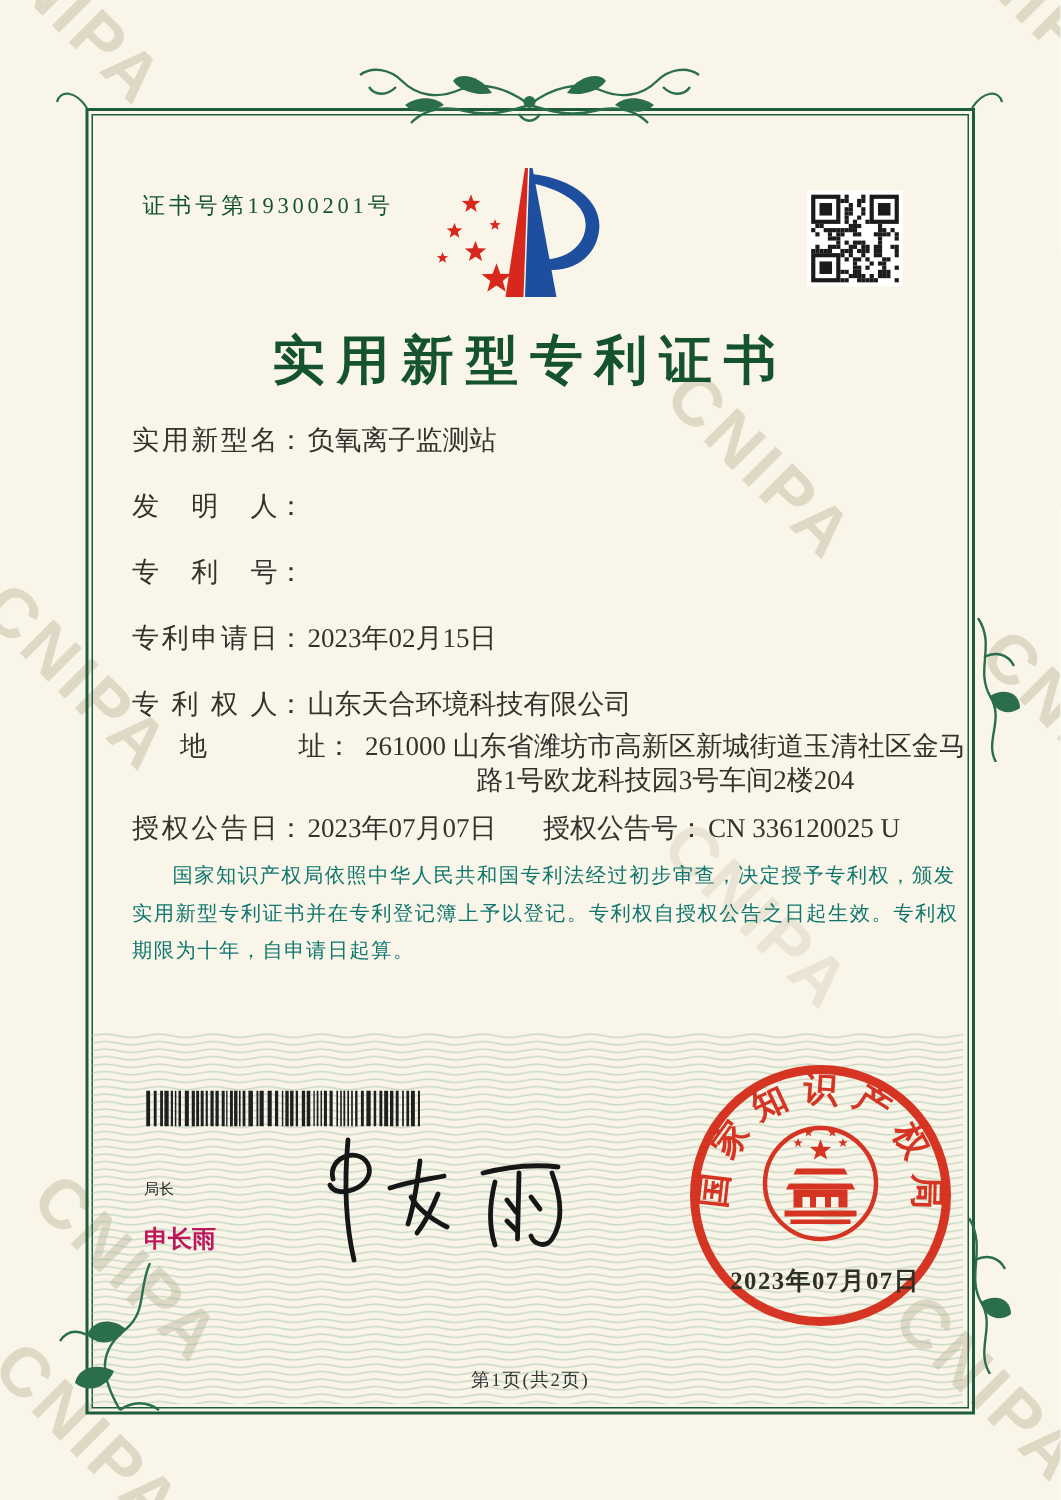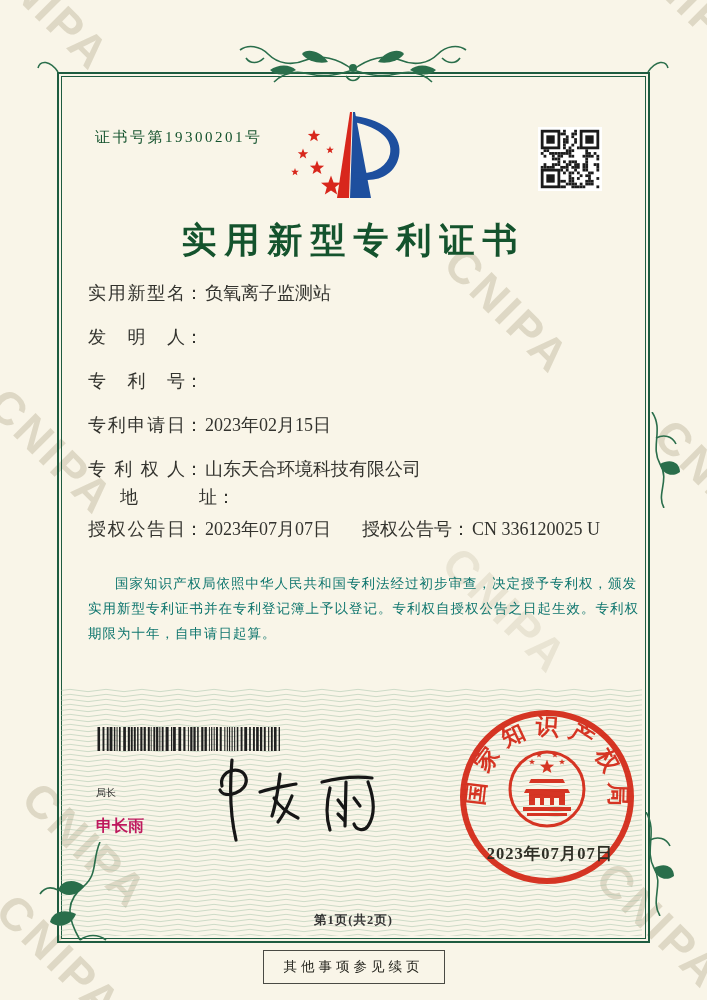--- a/index.html
+++ b/index.html
@@ -35,21 +35,21 @@
   .barcode{position:absolute;left:95px;top:727px;}
   .sig-title{position:absolute;left:96px;top:786px;font-family:"Liberation Sans","DejaVu Sans",sans-serif;
              font-size:10px;font-weight:500;color:#222;}
   .sig-name{position:absolute;left:96px;top:816px;font-family:"Liberation Sans","DejaVu Sans",sans-serif;
             font-size:16px;font-weight:600;color:#be185d;}
   .sig{position:absolute;left:196px;top:752px;}
   .seal{position:absolute;left:453px;top:703px;}
   .seal-date{position:absolute;left:462px;top:843px;width:176px;text-align:center;
              font-size:16.5px;font-weight:bold;color:#2f2f26;letter-spacing:1px;}
   .pagenum{position:absolute;left:0;top:912px;width:100%;text-align:center;
-           font-size:12.5px;color:#333;letter-spacing:1px;font-weight:bold;}
+           font-size:12.5px;color:#333;letter-spacing:1px;}
   .contbox{position:absolute;left:50%;top:950px;transform:translateX(-50%);
            border:1.5px solid #4a4a44;padding:7px 20px;font-size:13.5px;
            letter-spacing:4px;color:#26261f;background:transparent;}
 </style>
 </head>
 <body>
 
 <div class="page">
 
   <div class="wm" style="left:-30px;top:-20px">CNIPA</div>
@@ -303,20 +303,21 @@
           <span class="val">2023年02月15日</span>
       </div>
       <div class="row mb2">
         <span class="lbl">专利权人</span>
           <span class="col">：</span>
           <span class="val">山东天合环境科技有限公司</span>
       </div>
       <div class="row mb3">
         <span class="lbl">地址</span>
           <span class="col">：</span>
+          <span class="val">261000 山东省潍坊市高新区新城街道玉清社区金马路1号欧龙科技园3号车间2楼204</span>
       </div>
       <div class="row">
         <span class="lbl">授权公告日</span>
           <span class="col">：</span>
           <span class="val">2023年07月07日</span>
         <span class="grp2">
           <span>授权公告号</span>
             <span class="col">：</span>
             <span class="val">CN 336120025 U</span>
         </span>
@@ -429,16 +430,15 @@
           <rect x="101" y="95" width="5" height="7" fill="#f9f5e8"></rect>
           <rect x="70" y="104" width="48" height="4"></rect>
           <rect x="74" y="110" width="40" height="3"></rect>
         </g>
       </g>
     </svg>
     <div class="seal-date">2023年07月07日</div>
 
     <div class="pagenum">第1页(共2页)</div>
 
-    <div class="contbox">其他事项参见续页</div>
 
   </div>
 </div>
 
 </body></html>

